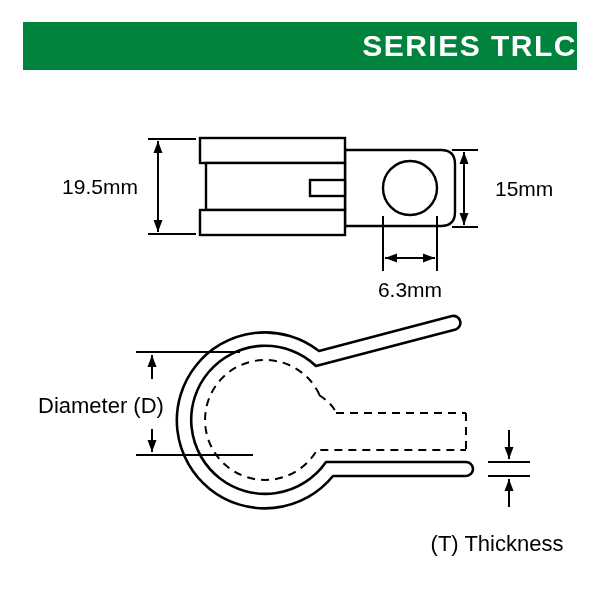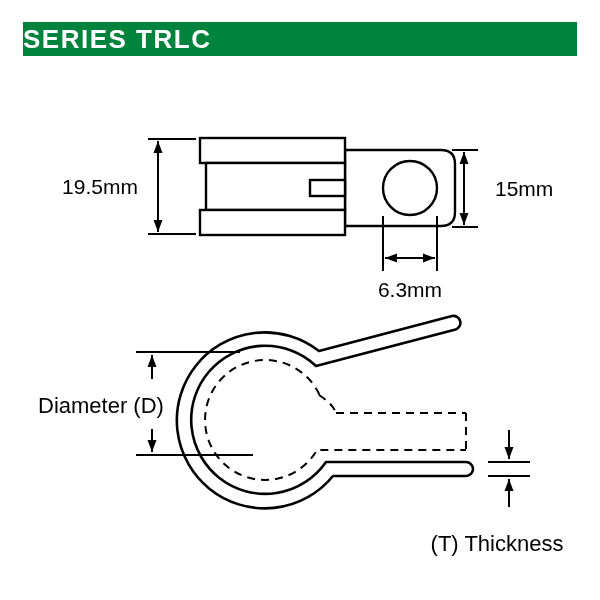--- a/index.html
+++ b/index.html
@@ -2,24 +2,24 @@
 <html><head>
 <meta charset="utf-8">
 <style>
   html,body{margin:0;padding:0;}
   body{
     width:600px;height:600px;position:relative;overflow:hidden;
     background:#ffffff;
     font-family:"Liberation Sans", sans-serif;
   }
   .banner{
-    position:absolute;top:22px;left:23px;width:554px;height:34px;
-    display:flex;align-items:center;justify-content:flex-start;
+    position:absolute;top:22px;left:23px;width:554px;height:48px;
+    display:flex;align-items:center;justify-content:flex-end;
     background:#00843D;color:#ffffff;
-    font-weight:bold;font-size:26px;letter-spacing:1.5px;
+    font-weight:bold;font-size:30px;letter-spacing:1.5px;
   }
   svg.diagram{position:absolute;top:0;left:0;}
   svg text{
     font-family:"Liberation Sans", sans-serif;
     fill:#000;
   }
   .dim-label{font-size:21px;}
   .side-label{font-size:22px;}
 </style>
 </head>

